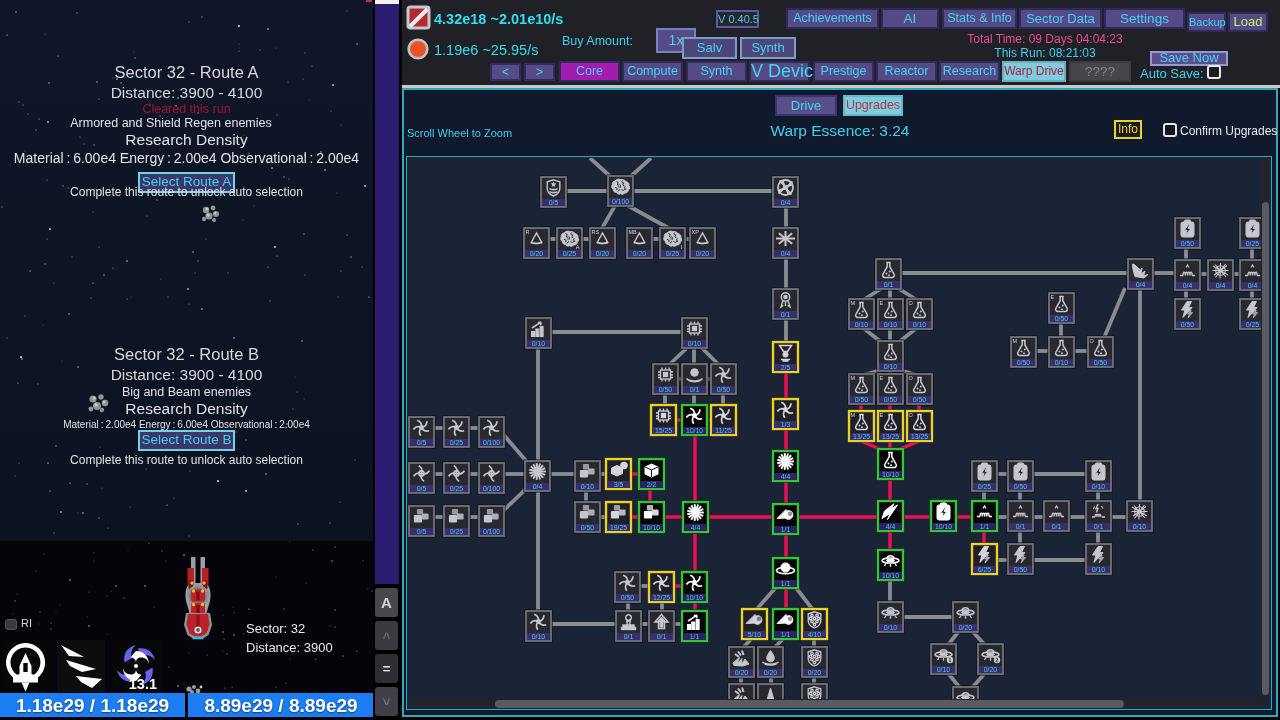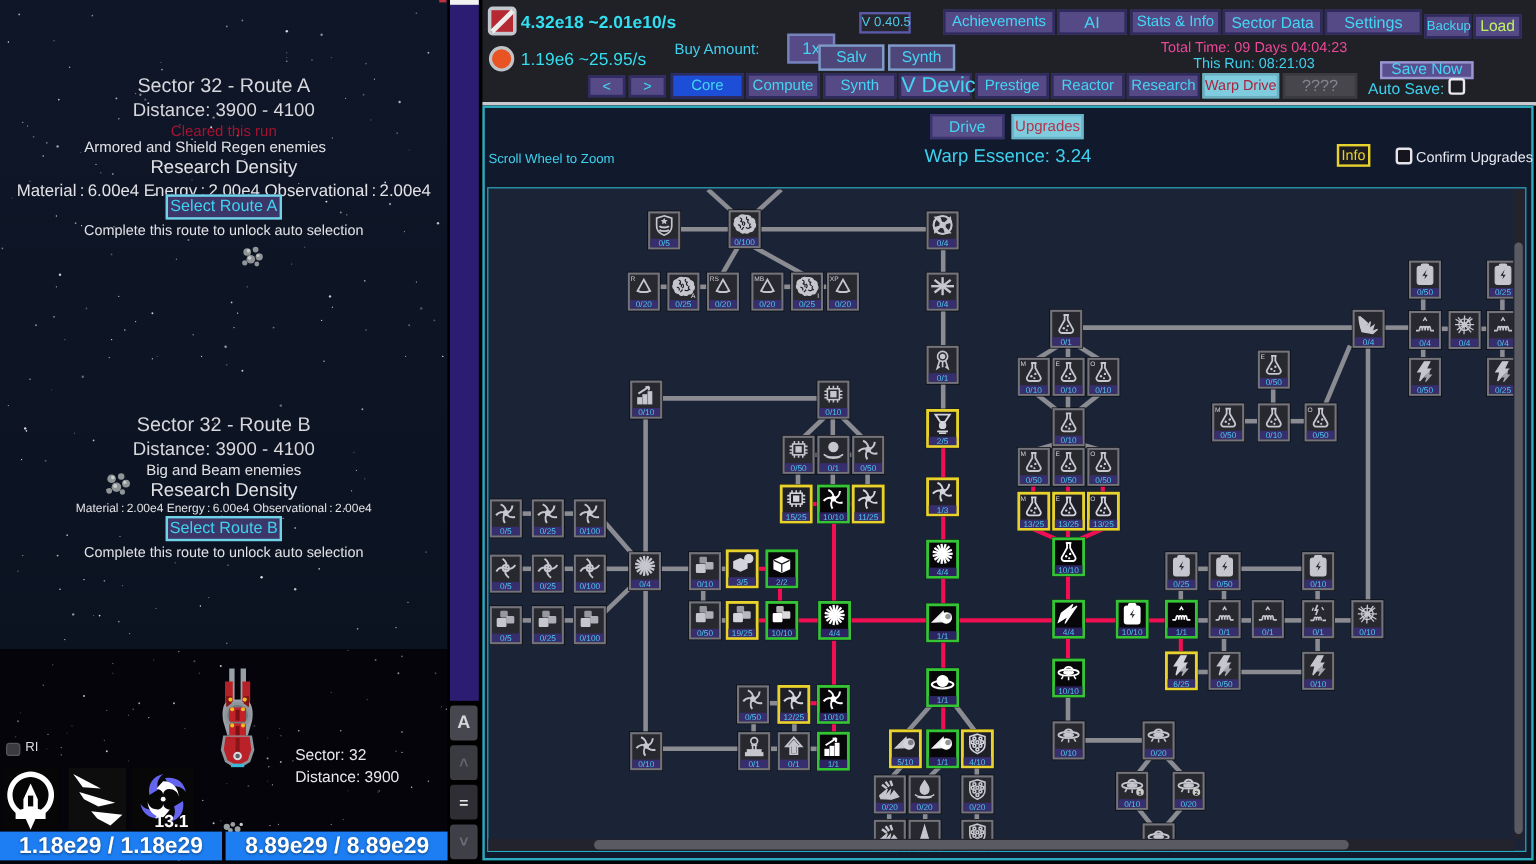--- a/index.html
+++ b/index.html
@@ -172,21 +172,21 @@
     <circle cx="77" cy="13" r="0.7" fill="#fff" opacity="0.50"></circle>
     <circle cx="277" cy="115" r="0.6" fill="#fff" opacity="0.47"></circle>
     <circle cx="25" cy="151" r="0.6" fill="#fff" opacity="0.33"></circle>
   </svg>
 <div class="abs" style="left:0;top:63px;width:373px;text-align:center;font-size:16.5px;color:#d8d8dc;font-weight:normal">Sector 32 - Route A</div>
 <div class="abs" style="left:0;top:84px;width:373px;text-align:center;font-size:15.5px;color:#d8d8dc;font-weight:normal">Distance: 3900 - 4100</div>
 <div class="abs" style="left:0;top:102px;width:373px;text-align:center;font-size:12.5px;color:#a51331;font-weight:normal">Cleared this run</div>
 <div class="abs" style="left:0;top:115.5px;width:342px;text-align:center;font-size:12.5px;color:#e2e2e6;font-weight:normal">Armored and Shield Regen enemies</div>
 <div class="abs" style="left:0;top:131px;width:373px;text-align:center;font-size:15.5px;color:#e2e2e6;font-weight:normal">Research Density</div>
 <div class="abs" style="left:0;top:150px;width:373px;text-align:center;font-size:14px;color:#e2e2e6;font-weight:normal">Material : 6.00e4 Energy : 2.00e4 Observational : 2.00e4</div>
-<div class="abs" style="left:138px;top:162px;width:97px;height:21px;background:#3c3768;border:2px solid #6fd2e8;color:#3fd3f0;font-size:13.5px;text-align:center;line-height:16px">Select Route A</div>
+<div class="abs" style="left:138px;top:172px;width:97px;height:21px;background:#3c3768;border:2px solid #6fd2e8;color:#3fd3f0;font-size:13.5px;text-align:center;line-height:16px">Select Route A</div>
 <div class="abs" style="left:0;top:184.5px;width:373px;text-align:center;font-size:12px;color:#e2e2e6;font-weight:normal">Complete this route to unlock auto selection</div>
 <svg class="abs" style="left:198px;top:202px" width="26" height="24">
     <g fill="#8f9496">
       <circle cx="8" cy="8" r="3.2"></circle>
       <circle cx="15" cy="6" r="2.4"></circle>
       <circle cx="18" cy="12" r="3"></circle>
       <circle cx="11" cy="14" r="3.6"></circle>
       <circle cx="6" cy="17" r="2.2"></circle>
       <circle cx="16" cy="18" r="2"></circle>
     </g>
@@ -414,21 +414,21 @@
 <div style="position:absolute;left:1104px;top:8px;width:81px;height:21px;background:#554a85;border:2px solid #2e2a5c;box-sizing:border-box;color:#44d4f4;font-size:13.5px;text-align:center;line-height:17px;white-space:nowrap;">Settings</div>
 <div style="position:absolute;left:1187px;top:12px;width:39px;height:20px;background:#554a85;border:2px solid #2e2a5c;box-sizing:border-box;color:#44d4f4;font-size:11px;text-align:center;line-height:16px;white-space:nowrap;">Backup</div>
 <div style="position:absolute;left:1228px;top:12px;width:40px;height:20px;background:#554a85;border:2px solid #2e2a5c;box-sizing:border-box;color:#bef264;font-size:13px;text-align:center;line-height:16px;white-space:nowrap;">Load</div>
 <div class="abs" style="left:900px;top:32px;width:290px;text-align:center;font-size:12px;color:#ec4899">Total Time: 09 Days 04:04:23</div>
 <div class="abs" style="left:900px;top:46px;width:290px;text-align:center;font-size:12px;color:#3fd0ee">This Run: 08:21:03</div>
 <div style="position:absolute;left:1150px;top:51px;width:78px;height:15px;background:#5a4f8e;border:2px solid #9a97d0;box-sizing:border-box;color:#44d4f4;font-size:13px;text-align:center;line-height:11px;white-space:nowrap;line-height:10px">Save Now</div>
 <div class="abs" style="left:1140px;top:66px;font-size:13px;color:#3fd0ee">Auto Save:</div>
 <div class="abs" style="left:1207px;top:65px;width:14px;height:14px;background:#1c1c22;border:2px solid #e8e8ee;border-radius:3px"></div>
 <div style="position:absolute;left:490px;top:63px;width:31px;height:18px;background:#564b86;border:2px solid #322c64;box-sizing:border-box;color:#44d4f4;font-size:12px;text-align:center;line-height:14px;white-space:nowrap;">&lt;</div>
 <div style="position:absolute;left:524px;top:63px;width:31px;height:18px;background:#564b86;border:2px solid #322c64;box-sizing:border-box;color:#44d4f4;font-size:12px;text-align:center;line-height:14px;white-space:nowrap;">&gt;</div>
-<div style="position:absolute;left:559px;top:61px;width:61px;height:21px;background:#1d4ed8;border:2px solid #2e2a5c;box-sizing:border-box;color:#44d4f4;font-size:12.5px;text-align:center;line-height:17px;white-space:nowrap;">Core</div>
+<div style="position:absolute;left:559px;top:61px;width:61px;height:21px;background:#a21caf;border:2px solid #2e2a5c;box-sizing:border-box;color:#44d4f4;font-size:12.5px;text-align:center;line-height:17px;white-space:nowrap;">Core</div>
 <div style="position:absolute;left:622px;top:61px;width:61px;height:21px;background:#554a85;border:2px solid #2e2a5c;box-sizing:border-box;color:#44d4f4;font-size:12.5px;text-align:center;line-height:17px;white-space:nowrap;">Compute</div>
 <div style="position:absolute;left:686px;top:61px;width:61px;height:21px;background:#554a85;border:2px solid #2e2a5c;box-sizing:border-box;color:#44d4f4;font-size:12.5px;text-align:center;line-height:17px;white-space:nowrap;">Synth</div>
 <div style="position:absolute;left:749px;top:61px;width:61px;height:21px;background:#554a85;border:2px solid #2e2a5c;box-sizing:border-box;color:#44d4f4;font-size:18px;text-align:center;line-height:17px;white-space:nowrap;">V Device</div>
 <div style="position:absolute;left:813px;top:61px;width:61px;height:21px;background:#554a85;border:2px solid #2e2a5c;box-sizing:border-box;color:#44d4f4;font-size:12.5px;text-align:center;line-height:17px;white-space:nowrap;">Prestige</div>
 <div style="position:absolute;left:876px;top:61px;width:61px;height:21px;background:#554a85;border:2px solid #2e2a5c;box-sizing:border-box;color:#44d4f4;font-size:12.5px;text-align:center;line-height:17px;white-space:nowrap;">Reactor</div>
 <div style="position:absolute;left:939px;top:61px;width:61px;height:21px;background:#554a85;border:2px solid #2e2a5c;box-sizing:border-box;color:#44d4f4;font-size:12.5px;text-align:center;line-height:17px;white-space:nowrap;">Research</div>
 <div style="position:absolute;left:1002px;top:61px;width:64px;height:21px;background:#7fccdf;border:2px solid #6aaec0;box-sizing:border-box;color:#aa2440;font-size:12px;text-align:center;line-height:17px;white-space:nowrap;">Warp Drive</div>
 <div style="position:absolute;left:1069px;top:61px;width:62px;height:21px;background:#46464c;border:2px solid #3a3a40;box-sizing:border-box;color:#84848c;font-size:13.5px;text-align:center;line-height:17px;white-space:nowrap;">????</div>
 <div class="abs" style="left:402px;top:88px;width:876px;height:629px;background:#111a2c;border:2px solid #2ba9bd"></div>
 <div style="position:absolute;left:775px;top:95px;width:62px;height:21px;background:#584e88;border:2px solid #3a3370;box-sizing:border-box;color:#44d4f4;font-size:13px;text-align:center;line-height:17px;white-space:nowrap;">Drive</div>

